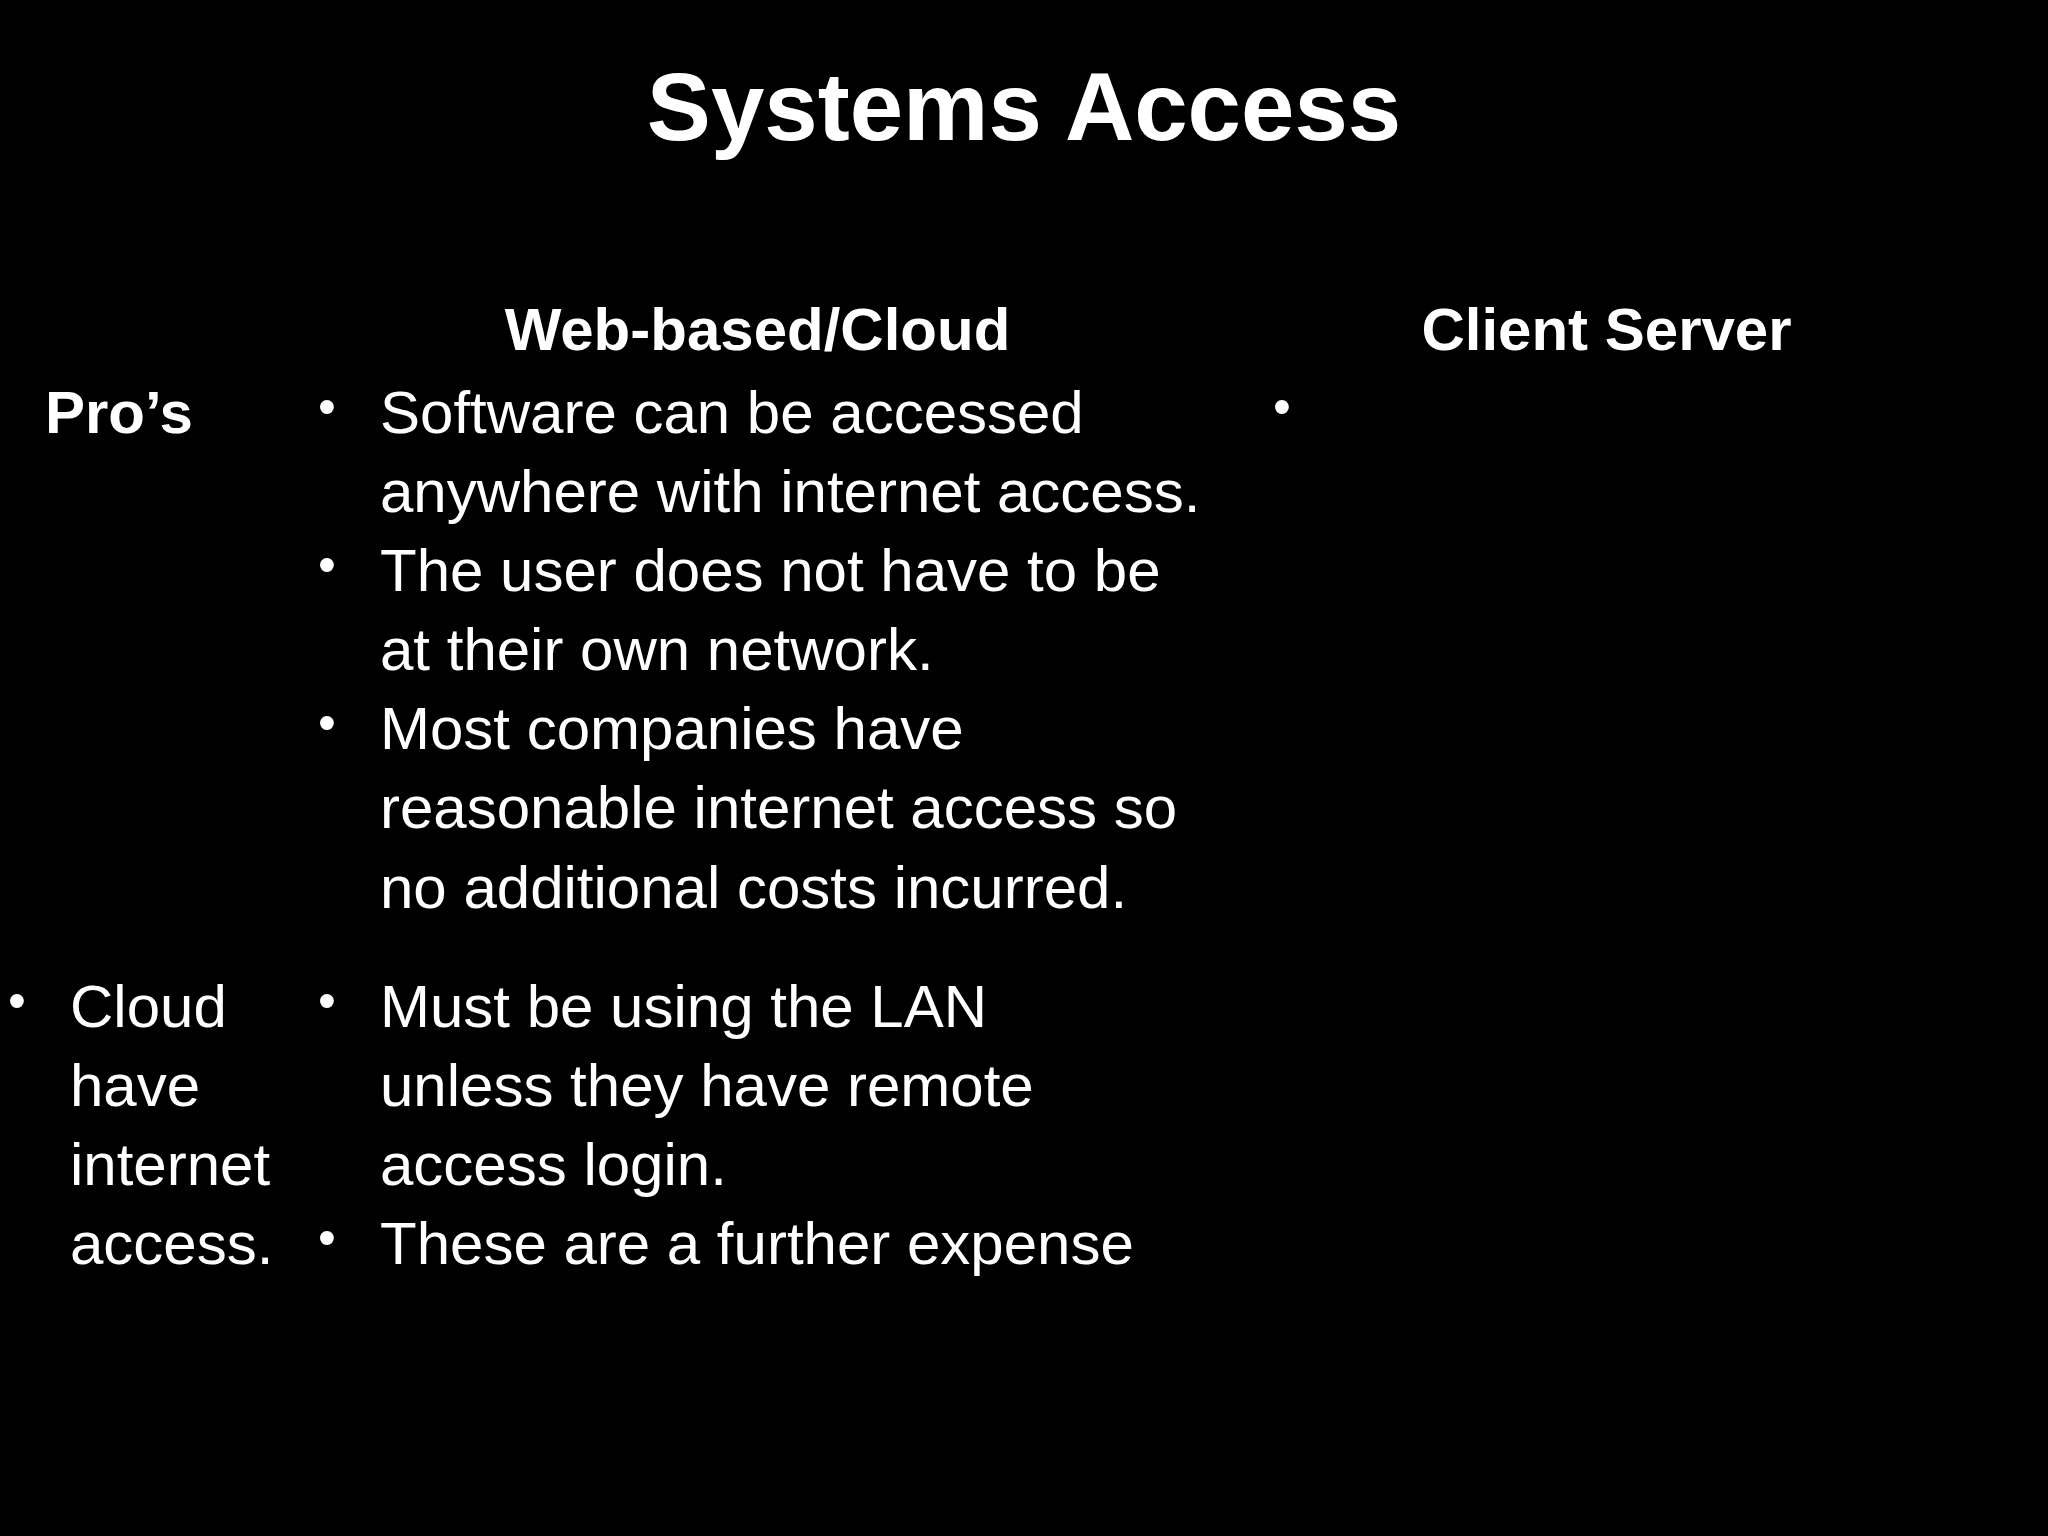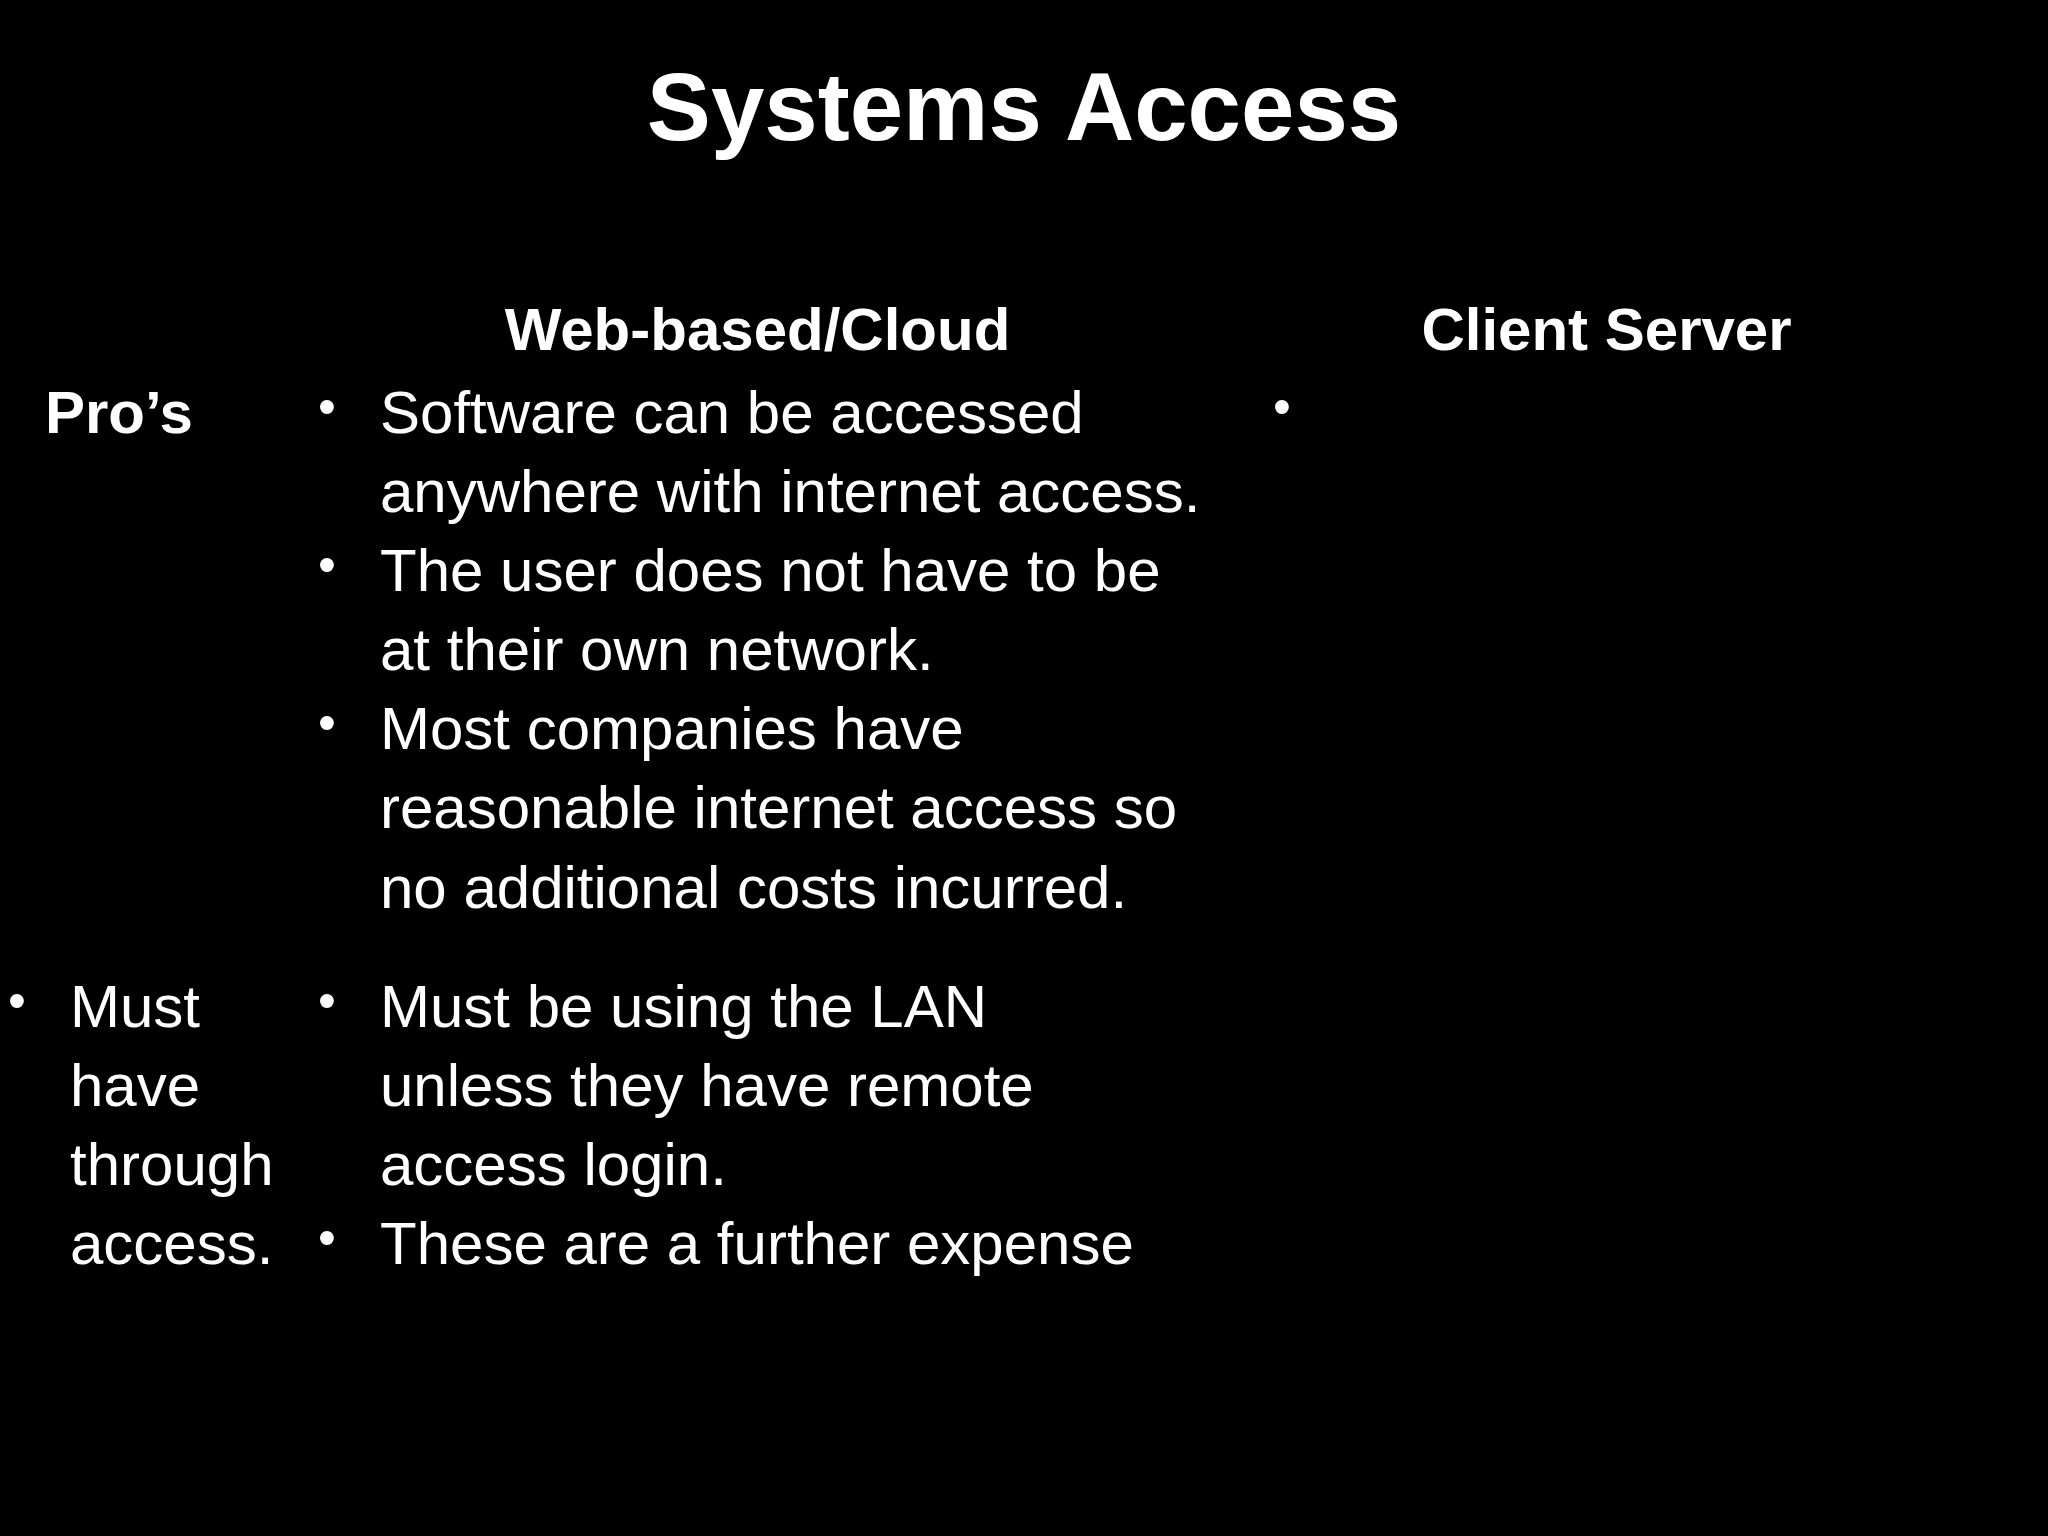--- a/index.html
+++ b/index.html
@@ -107,21 +107,21 @@
         <li>
           <span class="bullet">•</span>
         </li>
       </ul>
     </div>
 
     <div class="cell c1 cons-row">
       <ul class="bullets">
         <li>
           <span class="bullet">•</span>
-          <span>Must have through access.</span>
+          <span>Cloud have internet access.</span>
         </li>
       </ul>
     </div>
     <div class="cell c2 cons-row">
       <ul class="bullets">
         <li>
           <span class="bullet">•</span>
           <span>Must be using the LAN unless they have remote access login.</span>
         </li>
         <li>

